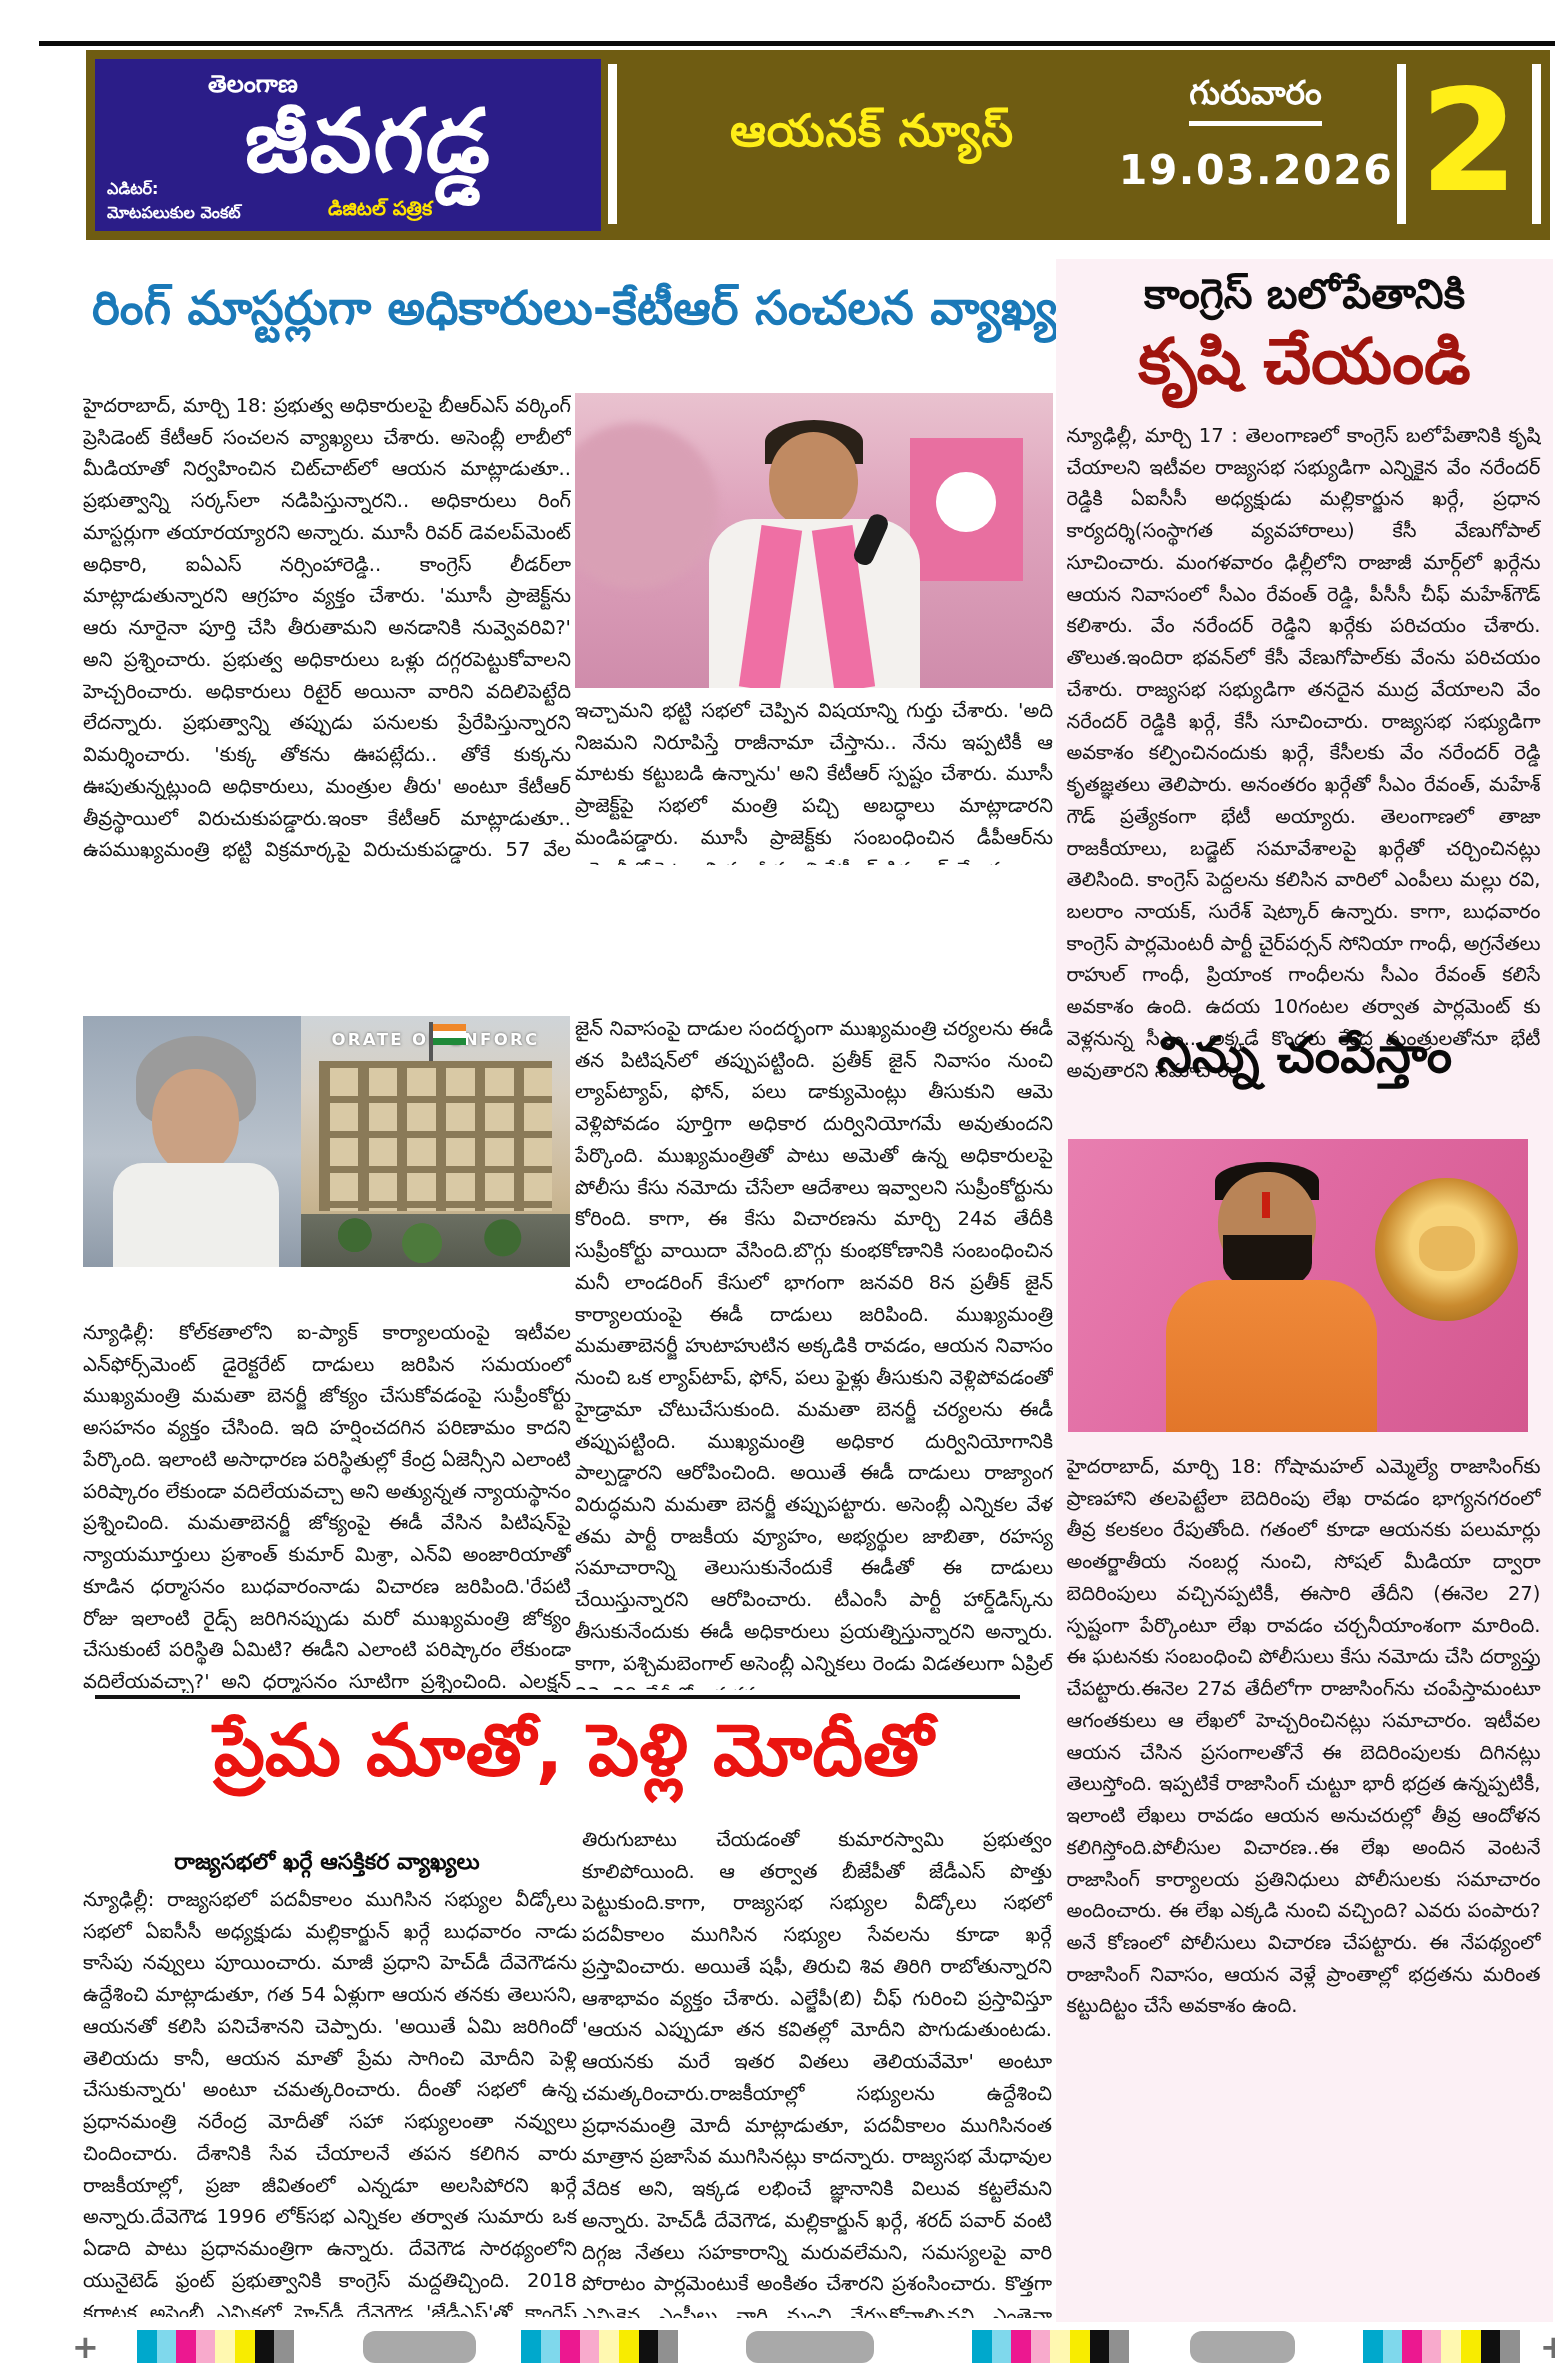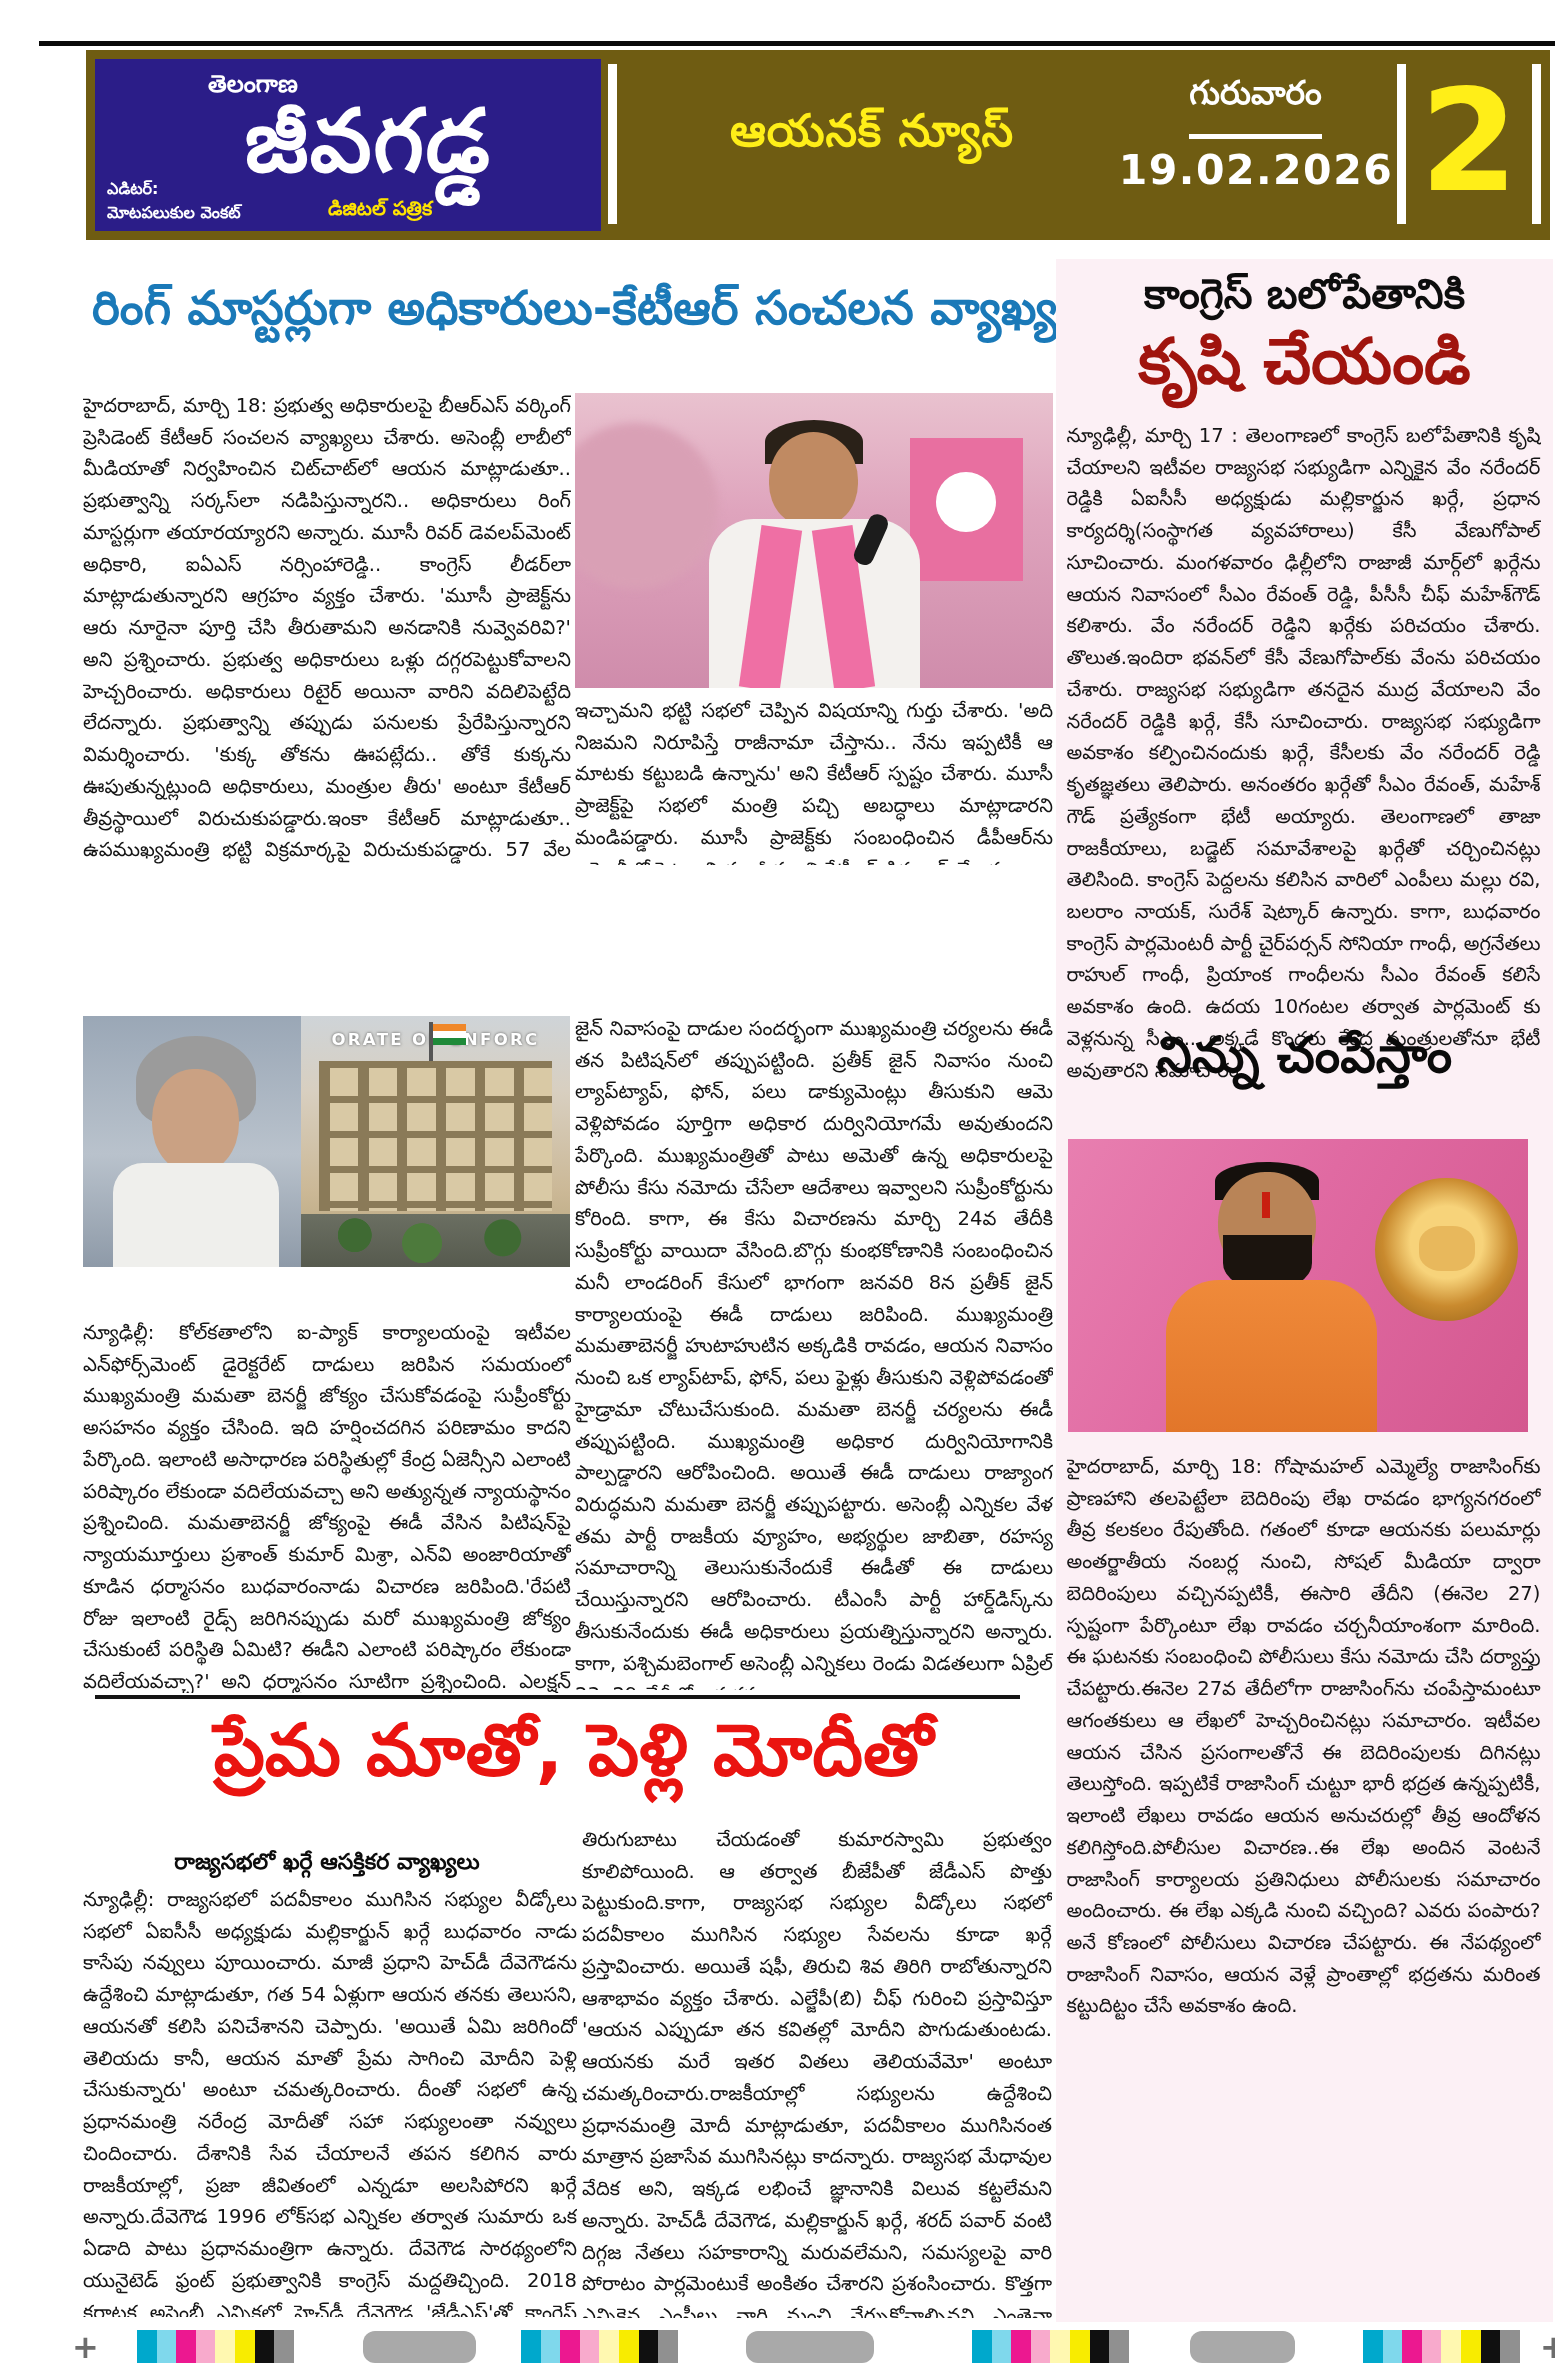--- a/index.html
+++ b/index.html
@@ -19,21 +19,21 @@
   .np-editor{position:absolute;left:12px;bottom:6px;font-size:16px;font-weight:bold;color:#ffffff;line-height:24px;}
   .np-edition{position:absolute;left:233px;bottom:7.5px;font-size:19.6px;font-weight:bold;color:#ffe400;}
   .mh-bar{position:absolute;top:13.5px;width:9px;height:160px;background:#ffffff;}
   .mh-bar.b1{left:522px;}
   .mh-bar.b2{left:1311px;}
   .mh-bar.b3{left:1446px;}
   .mh-section{position:absolute;left:545px;top:54px;width:482px;text-align:center;
               font-size:45px;font-weight:bold;color:#ffee18;letter-spacing:0.8px;}
   .mh-weekday{position:absolute;left:1038px;top:22.6px;width:263px;text-align:center;
               font-size:33px;font-weight:bold;color:#ffffff;}
-  .mh-weekday span{display:inline-block;border-bottom:5.3px solid #ffffff;padding-bottom:14px;text-align:right;}
+  .mh-weekday span{display:inline-block;border-bottom:5.3px solid #ffffff;padding-bottom:1px;text-align:right;}
   .mh-date{position:absolute;left:1031px;top:96px;width:278px;text-align:center;
            font-size:41px;font-weight:bold;color:#ffffff;letter-spacing:1.5px;}
   .mh-pageno{position:absolute;left:1323px;top:-6px;width:120px;height:190px;text-align:center;
              font-size:141px;line-height:194px;font-weight:bold;color:#ffee18;}
 
   
   .hl-ktr{left:53px;top:280px;width:978px;text-align:center;font-size:47px;font-weight:bold;
           color:#1a79b8;white-space:nowrap;}
   .hl-ed{left:75px;top:904px;width:940px;text-align:center;font-size:54px;font-weight:bold;
          color:#7a630e;white-space:nowrap;}
@@ -149,21 +149,21 @@
         <span>ఎడిటర్:</span><br>
         <span>మోటపలుకుల వెంకట్</span>
       </div>
       <div class="np-edition">డిజిటల్ పత్రిక</div>
     </div>
     <div class="mh-bar b1"></div>
     <div class="mh-section">ఆయనక్ న్యూస్</div>
     <div class="mh-weekday">
       <span>గురువారం</span>
     </div>
-    <div class="mh-date">19.02.2026</div>
+    <div class="mh-date">19.03.2026</div>
     <div class="mh-bar b2"></div>
     <div class="mh-pageno">2</div>
     <div class="mh-bar b3"></div>
   </div>
 
   <div class="abs hl-ktr">రింగ్ మాస్టర్లుగా అధికారులు-కేటీఆర్ సంచలన వ్యాఖ్యలు</div>
   <div class="abs body-txt ktr-col1">హైదరాబాద్, మార్చి 18: ప్రభుత్వ అధికారులపై బీఆర్ఎస్ వర్కింగ్ ప్రెసిడెంట్ కేటీఆర్ సంచలన వ్యాఖ్యలు చేశారు. అసెంబ్లీ లాబీలో మీడియాతో నిర్వహించిన చిట్‌చాట్‌లో ఆయన మాట్లాడుతూ.. ప్రభుత్వాన్ని సర్కస్‌లా నడిపిస్తున్నారని.. అధికారులు రింగ్ మాస్టర్లుగా తయారయ్యారని అన్నారు. మూసీ రివర్ డెవలప్‌మెంట్ అధికారి, ఐఏఎస్ నర్సింహారెడ్డి.. కాంగ్రెస్ లీడర్‌లా మాట్లాడుతున్నారని ఆగ్రహం వ్యక్తం చేశారు. 'మూసీ ప్రాజెక్ట్‌ను ఆరు నూరైనా పూర్తి చేసి తీరుతామని అనడానికి నువ్వెవరివి?' అని ప్రశ్నించారు. ప్రభుత్వ అధికారులు ఒళ్లు దగ్గరపెట్టుకోవాలని హెచ్చరించారు. అధికారులు రిటైర్ అయినా వారిని వదిలిపెట్టేది లేదన్నారు. ప్రభుత్వాన్ని తప్పుడు పనులకు ప్రేరేపిస్తున్నారని విమర్శించారు. 'కుక్క తోకను ఊపట్లేదు.. తోకే కుక్కను ఊపుతున్నట్లుంది అధికారులు, మంత్రుల తీరు' అంటూ కేటీఆర్ తీవ్రస్థాయిలో విరుచుకుపడ్డారు.ఇంకా కేటీఆర్ మాట్లాడుతూ.. ఉపముఖ్యమంత్రి భట్టి విక్రమార్కపై విరుచుకుపడ్డారు. 57 వేల కోట్ల రూపాయల వడ్డీ లేని రుణాలు</div>
 
   <div class="abs photo ktr-photo">
     <div class="ktr-blur1"></div>

